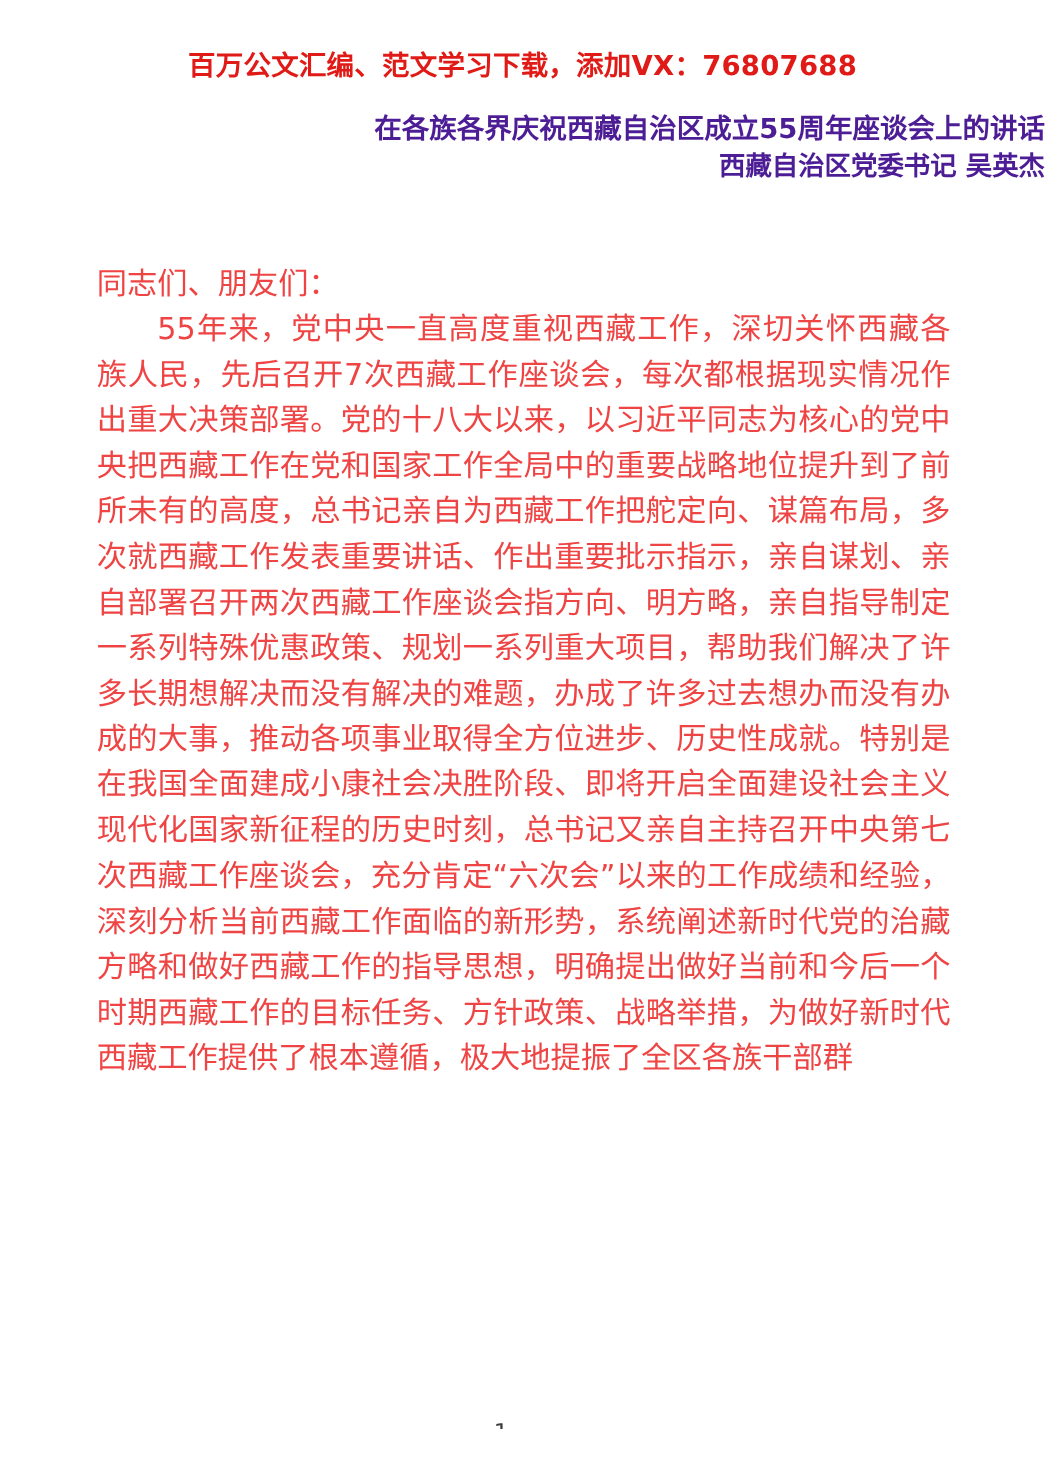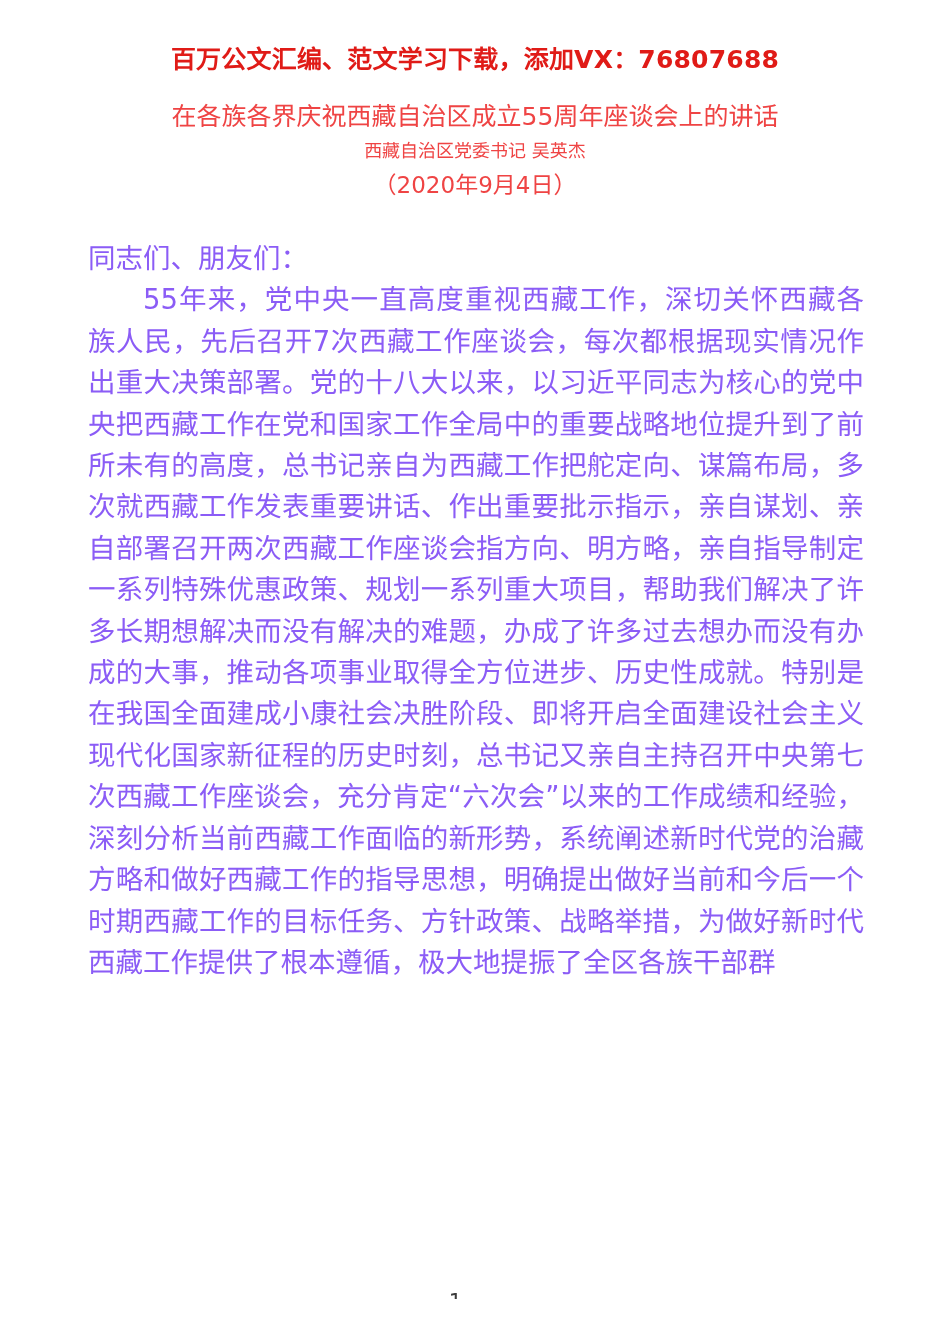--- a/index.html
+++ b/index.html
@@ -41,47 +41,48 @@
   .doc-title-block {
     position: absolute;
     top: 100px;
     left: 0;
     width: 950px;
     text-align: center;
   }
   .doc-title-line {
     font-size: 25px;
     line-height: 34px;
-    font-weight: 400;
-    color: #ef4444;
+    font-weight: 700;
+    color: #4c1d95;
     white-space: nowrap;
+    text-align: right;
   }
   .doc-title-line.sub {
-    font-size: 18px;
+    font-size: 24px;
     line-height: 34px;
   }
   .doc-title-line.date {
     font-size: 23px;
     line-height: 34px;
   }
 
   
   .body-block {
     position: absolute;
     top: 238px;
     left: 88px;
     width: 776px;
   }
   .para {
     font-size: 27.5px;
     line-height: 41.4px;
     text-align: justify;
     text-justify: inter-ideograph;
     margin: 0;
-    color: #8b5cf6;
+    color: #ef4444;
     letter-spacing: 0px;
     word-break: break-all;
   }
   .para.salutation {
     text-indent: 0;
   }
   .para.indent {
     text-indent: 2em;
   }
 
@@ -110,21 +111,20 @@
 </head>
 <body>
 
 <div class="page">
 
   <div class="promo-header">百万公文汇编、范文学习下载，添加VX：76807688</div>
 
   <div class="doc-title-block">
     <div class="doc-title-line">在各族各界庆祝西藏自治区成立55周年座谈会上的讲话</div>
     <div class="doc-title-line sub">西藏自治区党委书记  吴英杰</div>
-    <div class="doc-title-line date">（2020年9月4日）</div>
   </div>
 
   <div class="body-block">
     <p class="para salutation">同志们、朋友们：</p>
     <p class="para indent">55年来，党中央一直高度重视西藏工作，深切关怀西藏各族人民，先后召开7次西藏工作座谈会，每次都根据现实情况作出重大决策部署。党的十八大以来，以习近平同志为核心的党中央把西藏工作在党和国家工作全局中的重要战略地位提升到了前所未有的高度，总书记亲自为西藏工作把舵定向、谋篇布局，多次就西藏工作发表重要讲话、作出重要批示指示，亲自谋划、亲自部署召开两次西藏工作座谈会指方向、明方略，亲自指导制定一系列特殊优惠政策、规划一系列重大项目，帮助我们解决了许多长期想解决而没有解决的难题，办成了许多过去想办而没有办成的大事，推动各项事业取得全方位进步、历史性成就。特别是在我国全面建成小康社会决胜阶段、即将开启全面建设社会主义现代化国家新征程的历史时刻，总书记又亲自主持召开中央第七次西藏工作座谈会，充分肯定“六次会”以来的工作成绩和经验，深刻分析当前西藏工作面临的新形势，系统阐述新时代党的治藏方略和做好西藏工作的指导思想，明确提出做好当前和今后一个时期西藏工作的目标任务、方针政策、战略举措，为做好新时代西藏工作提供了根本遵循，极大地提振了全区各族干部群</p>
   </div>
 
   <div class="page-footer">
     <span class="inner footer-num">— 1 —</span>
   </div>

